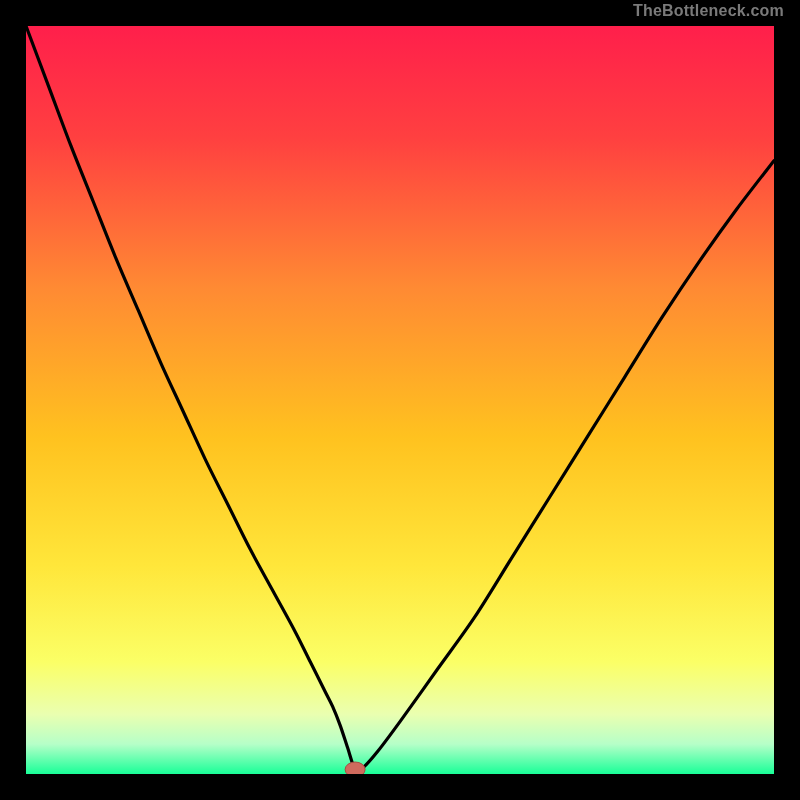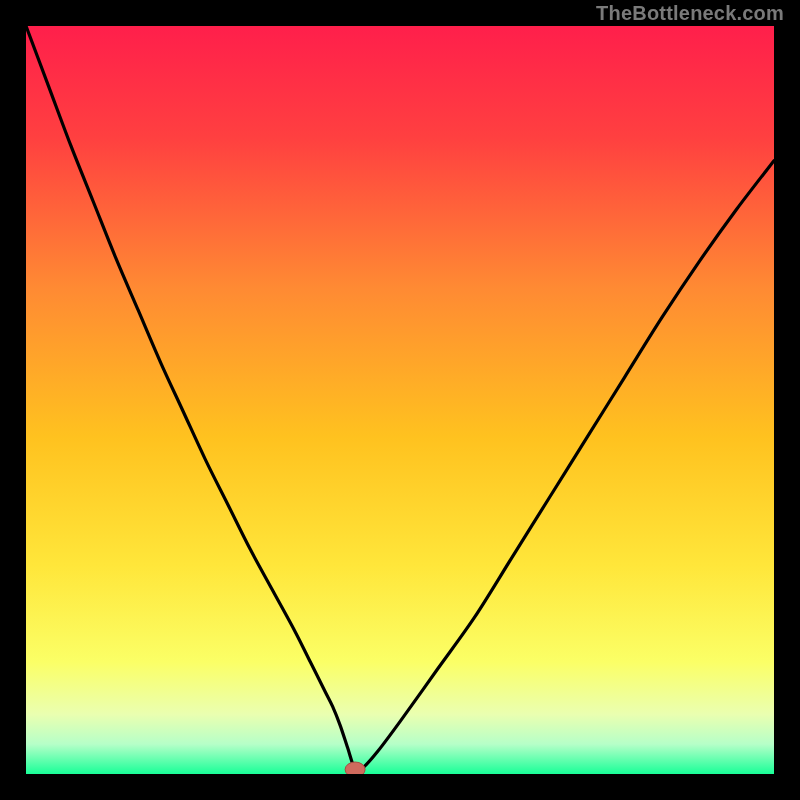--- a/index.html
+++ b/index.html
@@ -40,21 +40,21 @@
     display: block;
     width: 100%;
     height: 100%;
   }
 
   .watermark {
     position: absolute;
     top: 2px;
     right: 16px;
     z-index: 5;
-    font-size: 20px;
+    font-size: 16px;
     font-weight: 600;
     letter-spacing: 0.2px;
     color: #7a7a7a;
     user-select: none;
     pointer-events: none;
   }
 </style>
 </head>
 <body>
 

